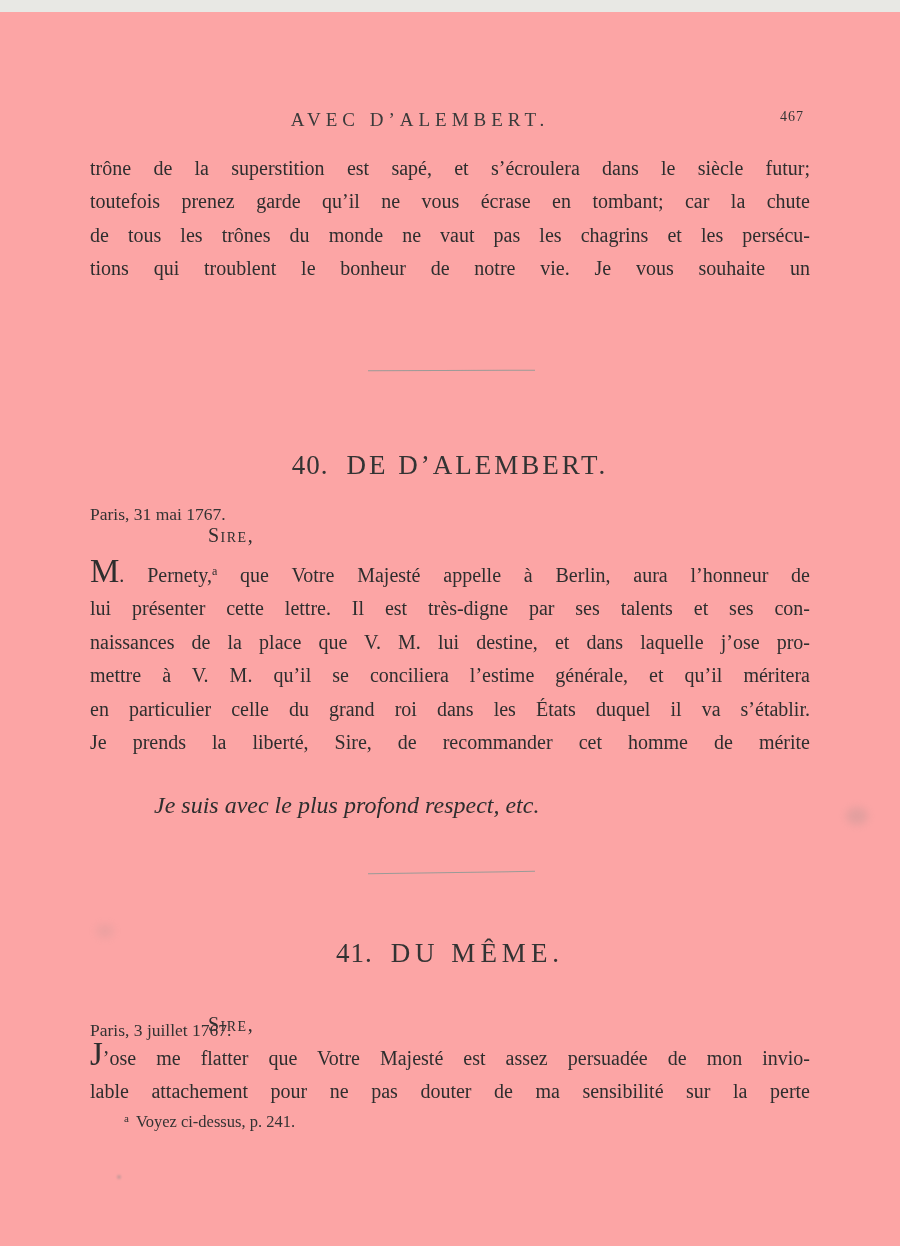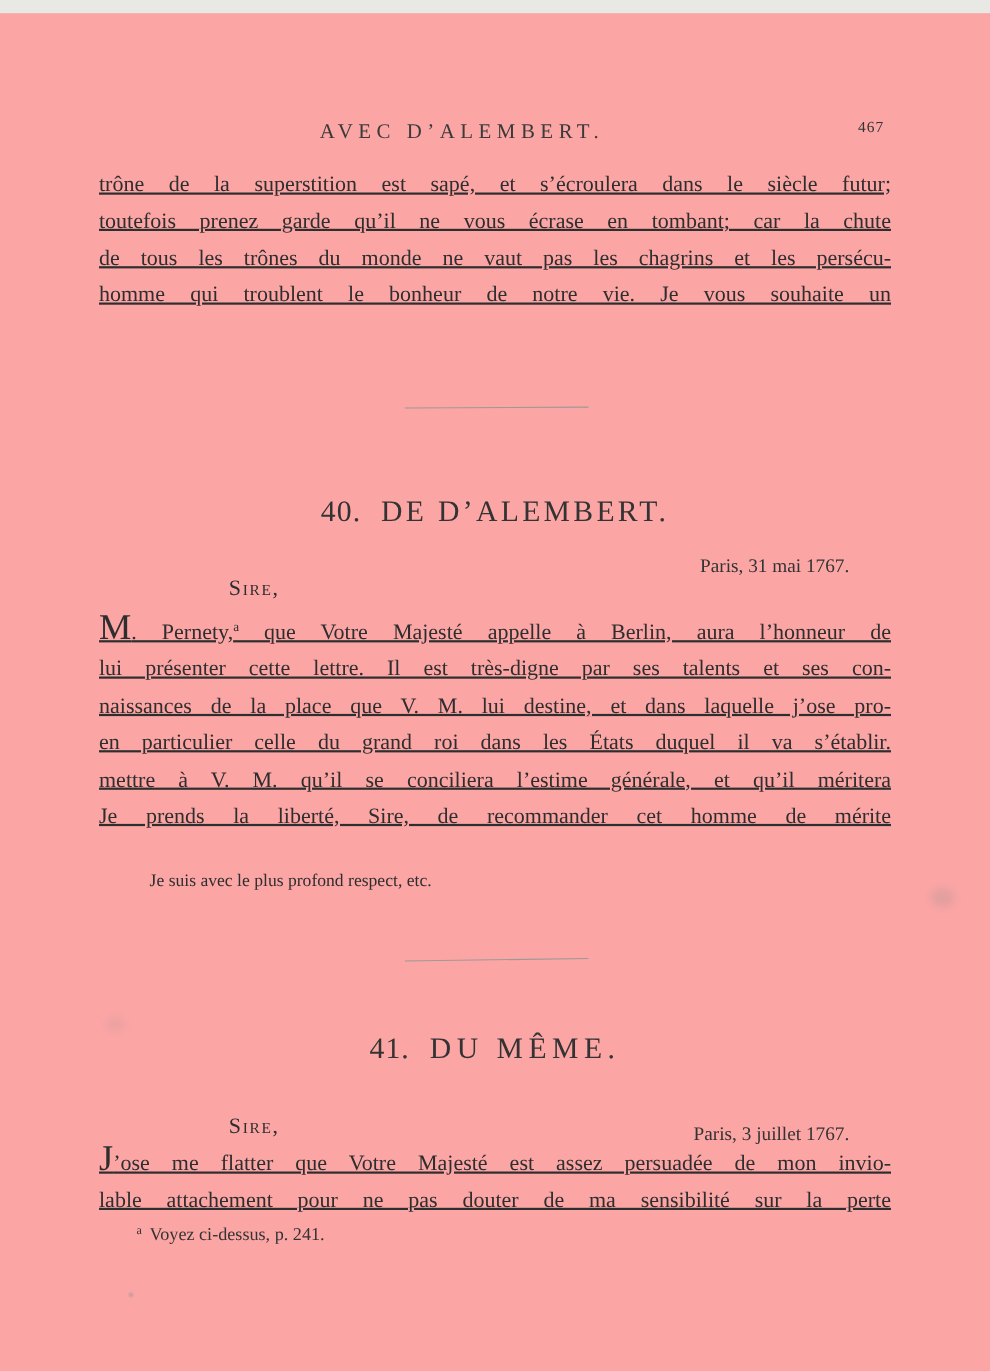--- a/index.html
+++ b/index.html
@@ -50,46 +50,46 @@
     left: 90px;
     width: 720px;
     font-size: 20px;
     line-height: 33.4px;
     color: #2e2e2e;
   }
   .line {
     text-align: justify;
     text-align-last: justify;
     white-space: normal;
-    text-decoration: underline;
   }
   .line.last {
     text-align-last: left;
   }
   .para-continuation { top: 140px; }
   .letter40-body     { top: 547px; }
   .letter41-body     { top: 1030px; }
 
   .drop-initial {
     font-size: 33px;
     line-height: 0;
   }
   sup.fnmark {
     font-size: 12px;
     line-height: 0;
     vertical-align: 7px;
   }
 
   .closing-line {
     position: absolute;
-    left: 90px;
+    left: 108px;
     width: 720px;
     top: 780px;
-    font-size: 16px;
+    font-size: 24px;
     text-indent: 46px;
+    font-style: italic;
   }
 
   
   .divider {
     position: absolute;
     left: 368px;
     width: 167px;
     height: 0;
     border-top: 1.3px solid #9b9a97;
   }
@@ -108,21 +108,21 @@
     white-space: nowrap;
   }
   .heading-40 { top: 438px; }
   .heading-41 { top: 926px; letter-spacing: 5px; }
   .heading-number { margin-right: 18px; letter-spacing: 1px; text-align: center; }
 
   .dateline {
     position: absolute;
     left: 90px;
     width: 682px;
-    text-align: right;
+    text-align: left;
     font-size: 17.5px;
     color: #333;
   }
   .dateline-40 { top: 492px; }
   .dateline-41 { top: 1008px; }
 
   .salutation {
     position: absolute;
     left: 208px;
     font-size: 20px;
@@ -161,39 +161,39 @@
 
   <div class="running-head">
     <div class="running-title">AVEC D’ALEMBERT.</div>
     <div class="page-number">467</div>
   </div>
 
   <div class="textblock para-continuation">
     <div class="line">trône de la superstition est sapé, et s’écroulera dans le siècle futur;</div>
     <div class="line">toutefois prenez garde qu’il ne vous écrase en tombant; car la chute</div>
     <div class="line">de tous les trônes du monde ne vaut pas les chagrins et les persécu-</div>
-    <div class="line">homme qui troublent le bonheur de notre vie.  Je vous souhaite un</div>
+    <div class="line">tions qui troublent le bonheur de notre vie.  Je vous souhaite un</div>
   </div>
 
   <div class="divider divider-1"></div>
 
   <div class="section-heading heading-40">
     <span class="heading-number">40.</span><span>DE D’ALEMBERT.</span>
   </div>
 
   <div class="dateline dateline-40">Paris, 31 mai 1767.</div>
 
   <div class="salutation salutation-40">Sire,</div>
 
   <div class="textblock letter40-body">
     <div class="line"><span class="drop-initial">M</span><span>. Pernety,</span><sup class="fnmark">a</sup><span> que Votre Majesté appelle à Berlin, aura l’honneur de</span></div>
     <div class="line">lui présenter cette lettre.  Il est très-digne par ses talents et ses con-</div>
     <div class="line">naissances de la place que V. M. lui destine, et dans laquelle j’ose pro-</div>
+    <div class="line">mettre à V. M. qu’il se conciliera l’estime générale, et qu’il méritera</div>
     <div class="line">en particulier celle du grand roi dans les États duquel il va s’établir.</div>
-    <div class="line">mettre à V. M. qu’il se conciliera l’estime générale, et qu’il méritera</div>
     <div class="line">Je prends la liberté, Sire, de recommander cet homme de mérite</div>
   </div>
 
   <div class="closing-line">Je suis avec le plus profond respect, etc.</div>
 
   <div class="divider divider-2"></div>
 
   <div class="section-heading heading-41">
     <span class="heading-number">41.</span><span>DU MÊME.</span>
   </div>

